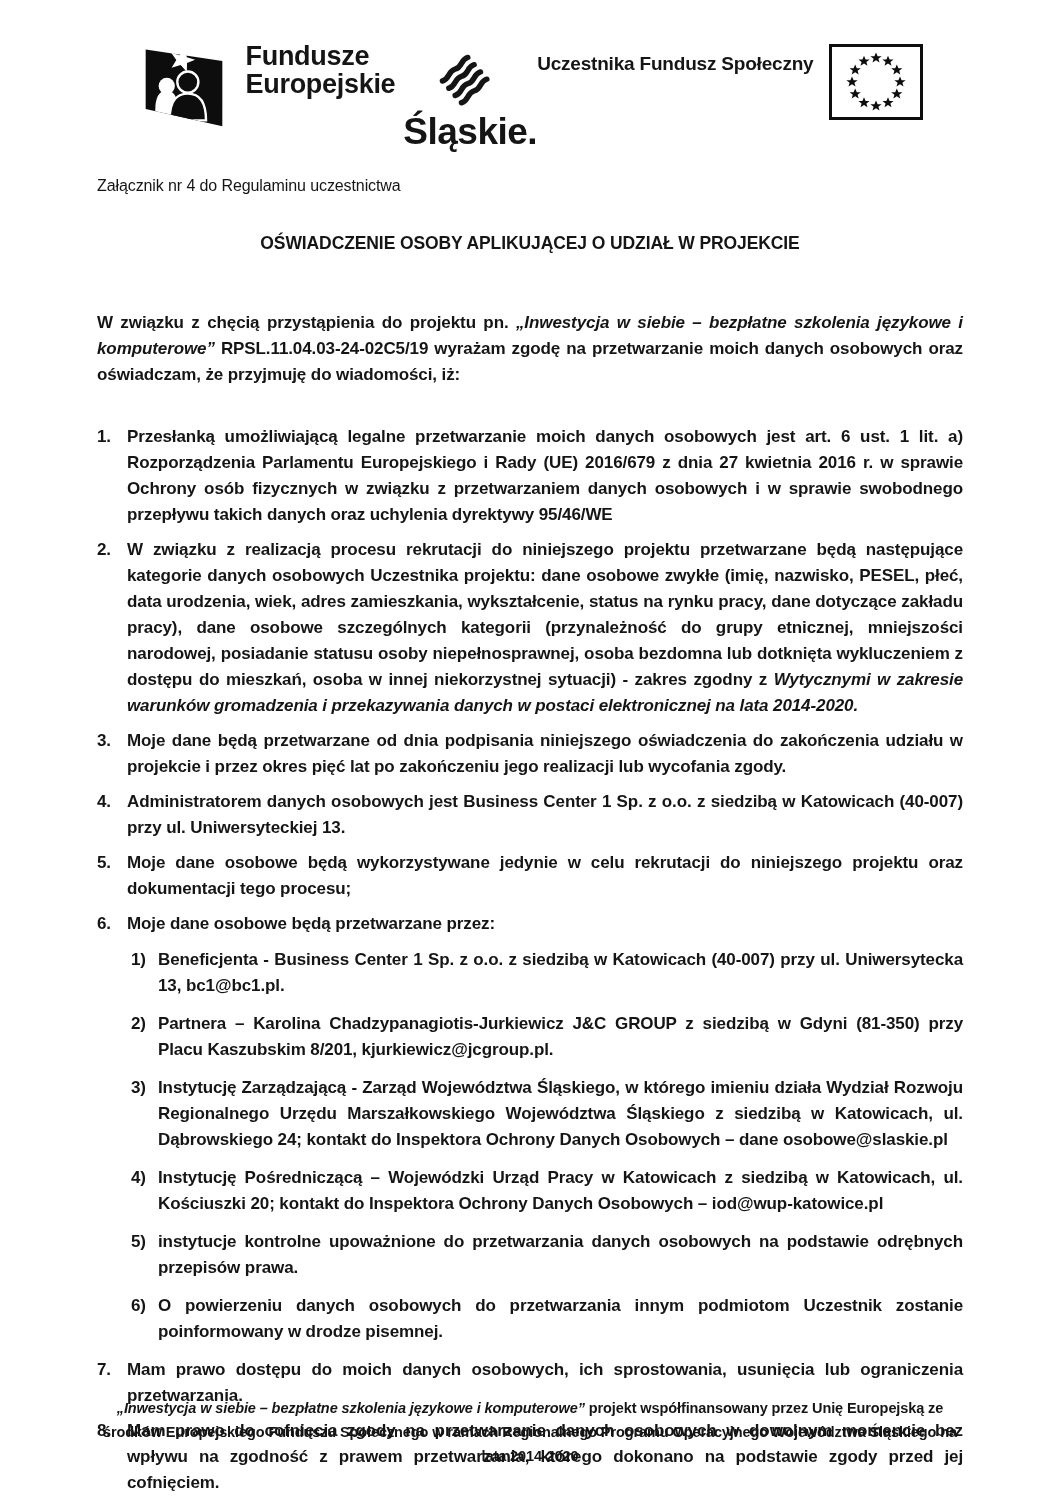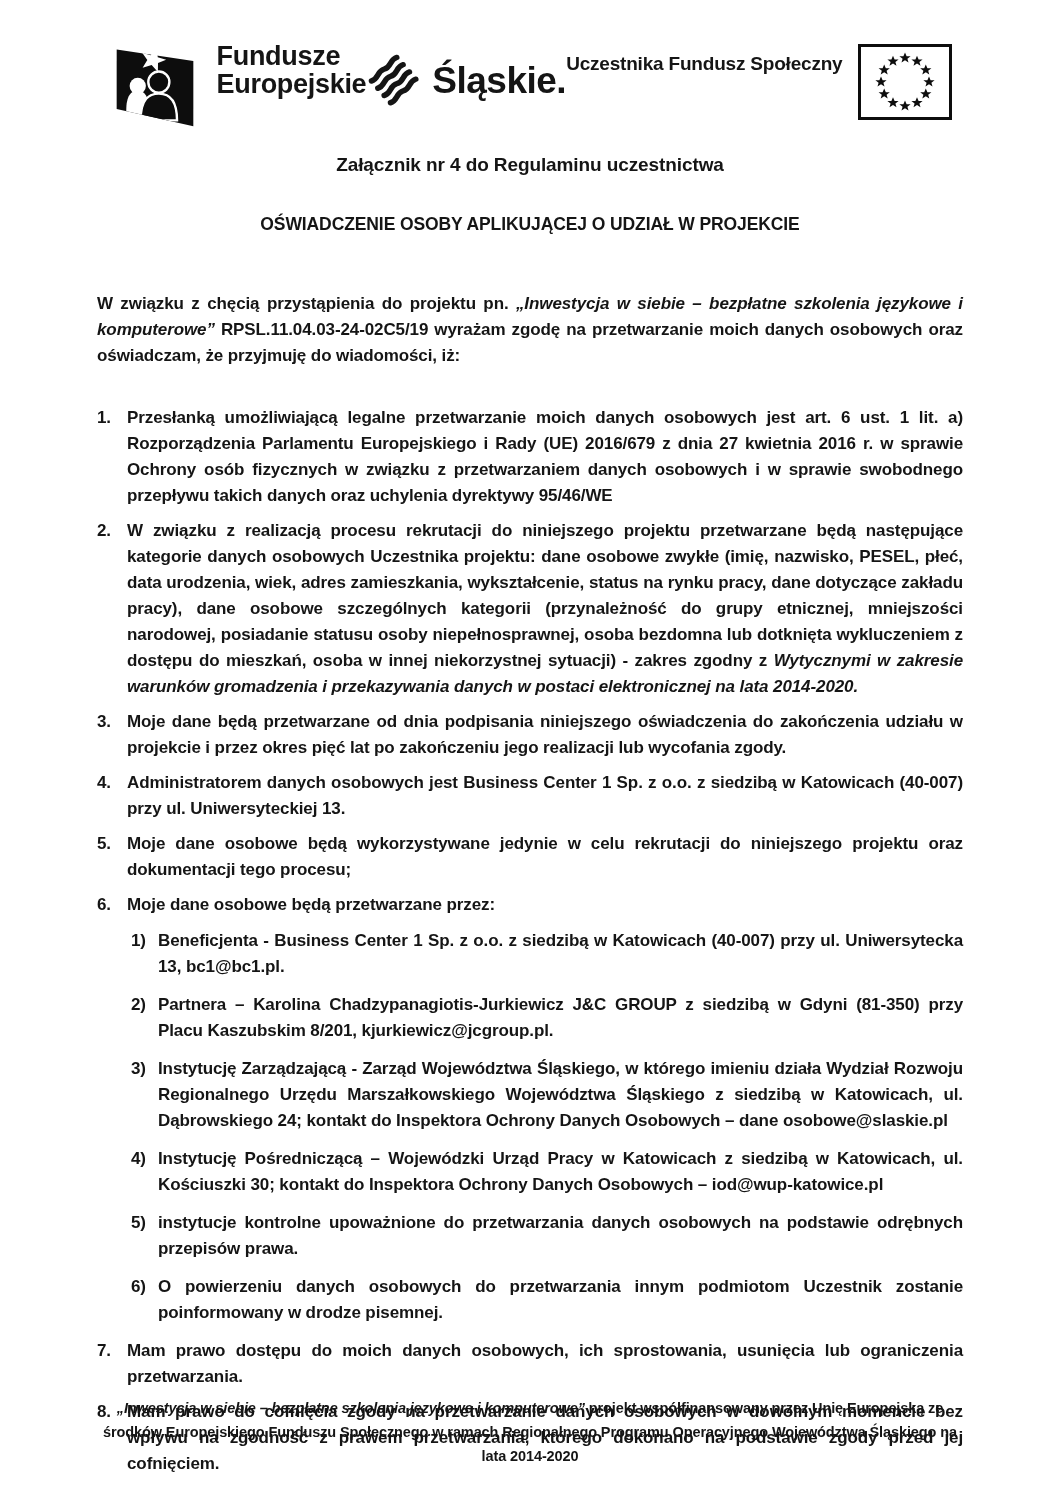--- a/index.html
+++ b/index.html
@@ -15,31 +15,31 @@
   }
   
   .header{
     display:flex;justify-content:center;align-items:flex-start;
     padding:38px 93px 0 95px;
   }
   .logo{display:flex;align-items:flex-start;}
   .fe-text{margin-left:15px;margin-top:4px;}
   .fe-title{font-size:27px;line-height:28px;font-weight:bold;letter-spacing:-0.3px;}
   .fe-sub{font-size:20px;font-weight:600;margin-top:7px;letter-spacing:-0.2px;}
-  .sl-logo{margin-top:13px;align-items:center;}
+  .sl-logo{margin-top:13px;align-items:center;flex-direction:column;}
   .sl-text{font-size:37px;font-weight:bold;margin-left:8px;letter-spacing:-0.5px;}
   .ue-logo{margin-top:6px;}
   .ue-text{text-align:center;margin-top:6px;}
   .ue-title{font-size:27px;font-weight:bold;letter-spacing:-0.3px;}
   .ue-sub{font-size:19px;font-weight:600;margin-top:3px;letter-spacing:-0.2px;}
   .eu-flag{margin-left:16px;}
   
   .content{margin:0 95px 0 97px;}
   .attachment{
-    text-align:center;font-size:19px;font-weight:bold;
+    text-align:left;font-size:16px;font-weight:normal;
     margin-top:24px;letter-spacing:-0.1px;
   }
   .title{
     text-align:center;font-size:17.5px;font-weight:bold;
     margin:38px 0 0 0;letter-spacing:-0.1px;
   }
   .bodytext{font-size:17px;line-height:26px;font-weight:600;text-align:justify;letter-spacing:-0.1px;}
   .intro{margin-top:56px;}
   .it{font-style:italic;}
   .list{margin-top:36px;}
@@ -163,21 +163,21 @@
           <div class="sli">
             <span class="num">2)</span>
             <div class="body"><span>Partnera – Karolina Chadzypanagiotis-Jurkiewicz J&amp;C GROUP z siedzibą w Gdyni (81-350) przy Placu Kaszubskim 8/201, kjurkiewicz@jcgroup.pl.</span></div>
           </div>
           <div class="sli">
             <span class="num">3)</span>
             <div class="body"><span>Instytucję Zarządzającą - Zarząd Województwa Śląskiego, w którego imieniu działa Wydział Rozwoju Regionalnego Urzędu Marszałkowskiego Województwa Śląskiego z siedzibą w Katowicach, ul. Dąbrowskiego 24; kontakt do Inspektora Ochrony Danych Osobowych – dane osobowe@slaskie.pl</span></div>
           </div>
           <div class="sli">
             <span class="num">4)</span>
-            <div class="body"><span>Instytucję Pośredniczącą – Wojewódzki Urząd Pracy w Katowicach z siedzibą w Katowicach, ul. Kościuszki 30; kontakt do Inspektora Ochrony Danych Osobowych – iod@wup-katowice.pl</span></div>
+            <div class="body"><span>Instytucję Pośredniczącą – Wojewódzki Urząd Pracy w Katowicach z siedzibą w Katowicach, ul. Kościuszki 20; kontakt do Inspektora Ochrony Danych Osobowych – iod@wup-katowice.pl</span></div>
           </div>
           <div class="sli">
             <span class="num">5)</span>
             <div class="body"><span>instytucje kontrolne upoważnione do przetwarzania danych osobowych na podstawie odrębnych przepisów prawa.</span></div>
           </div>
           <div class="sli">
             <span class="num">6)</span>
             <div class="body"><span>O powierzeniu danych osobowych do przetwarzania innym podmiotom Uczestnik zostanie poinformowany w drodze pisemnej.</span></div>
           </div>
         </div>

